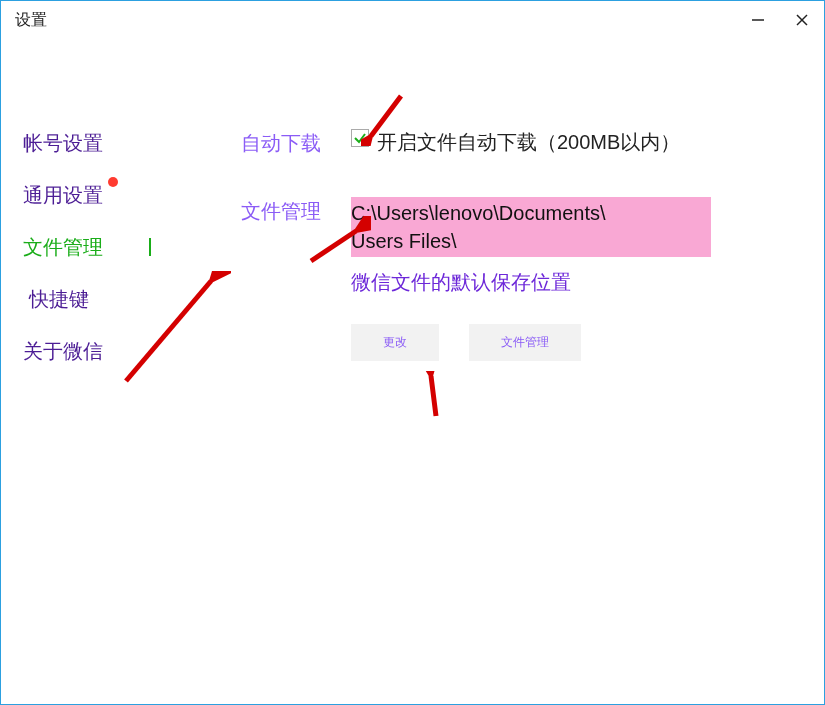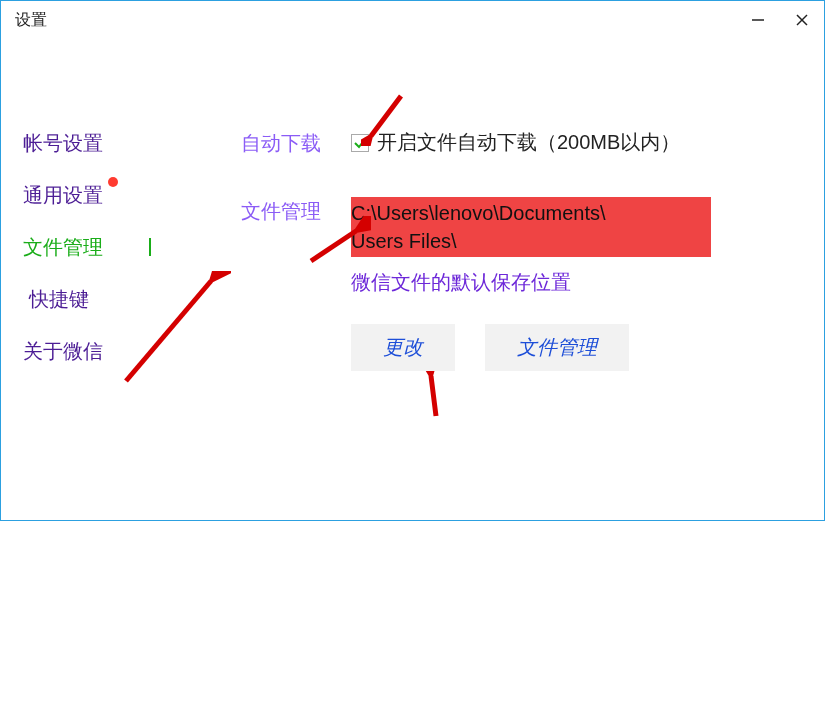--- a/index.html
+++ b/index.html
@@ -3,21 +3,21 @@
 <meta charset="utf-8">
 <style>
   html, body {
     margin: 0;
     padding: 0;
     background: #ffffff;
     font-family: "Microsoft YaHei", "PingFang SC", Arial, sans-serif;
   }
   .window {
     width: 825px;
-    height: 521px;
+    height: 705px;
     border: 1px solid #2ca0e0;
     box-sizing: border-box;
     position: relative;
   }
   .titlebar {
     height: 38px;
     display: flex;
     align-items: center;
     padding-left: 14px;
     font-size: 16px;
@@ -86,61 +86,59 @@
     font-size: 20px;
     color: #8b5cf6;
     flex-shrink: 0;
     line-height: 28px;
   }
   .row-body {
     flex: 1;
   }
   .checkbox-row {
     display: flex;
-    align-items: center;
     font-size: 20px;
     color: #222;
   }
   .checkbox {
     width: 18px;
     height: 18px;
     border: 1px solid #aaa;
     margin-right: 8px;
     display: flex;
     align-items: center;
     justify-content: center;
     box-sizing: border-box;
   }
   .checkbox svg { display: block; }
   .path-box {
-    background: #ef4444;
+    background: #f9a8d4;
     font-size: 20px;
     line-height: 28px;
     color: #111;
     width: 360px;
     padding: 2px 0;
   }
   .path-hint {
     margin-top: 12px;
     font-size: 20px;
     color: #6d28d9;
   }
   .btn-row {
     margin-top: 28px;
     display: flex;
     gap: 30px;
   }
   .btn {
     background: #f2f2f2;
-    color: #1d4ed8;
-    font-size: 20px;
+    color: #8b5cf6;
+    font-size: 12px;
     border: none;
     padding: 10px 32px;
     cursor: pointer;
-    font-style: italic;
   }
   
   .arrow {
     position: absolute;
     pointer-events: none;
   }
 </style>
 </head>
 <body>
 

